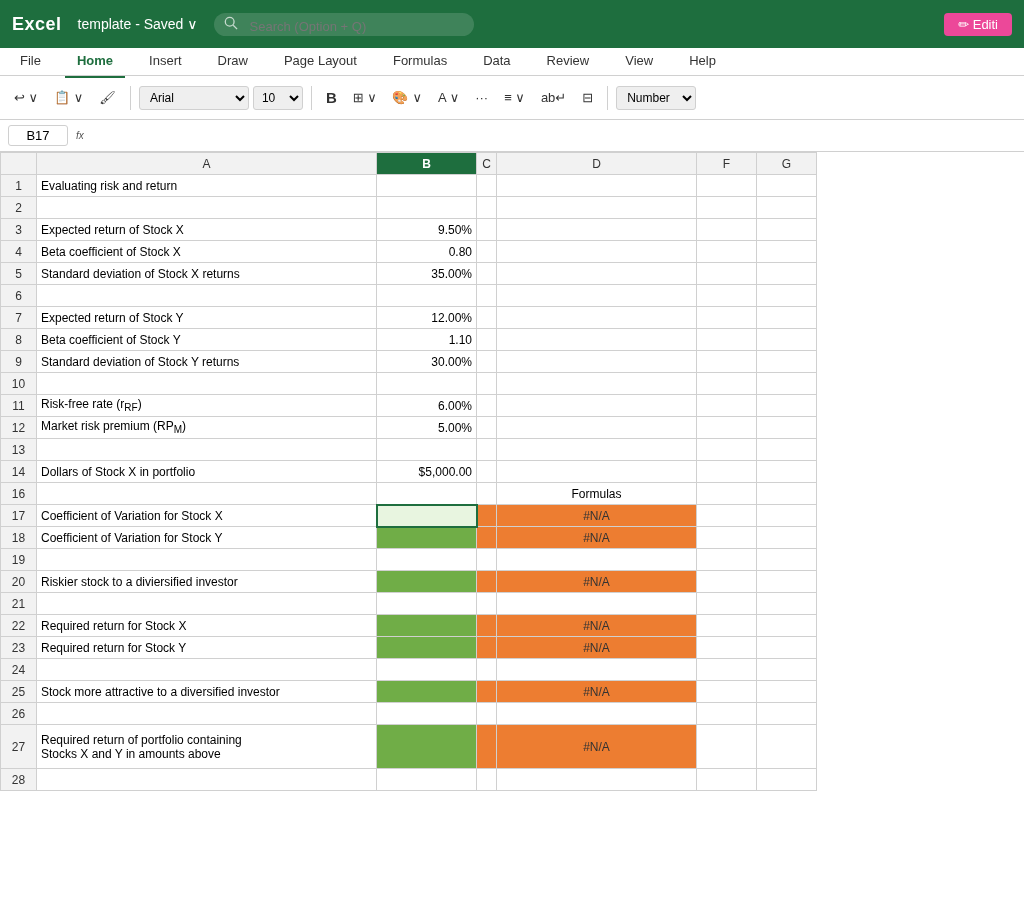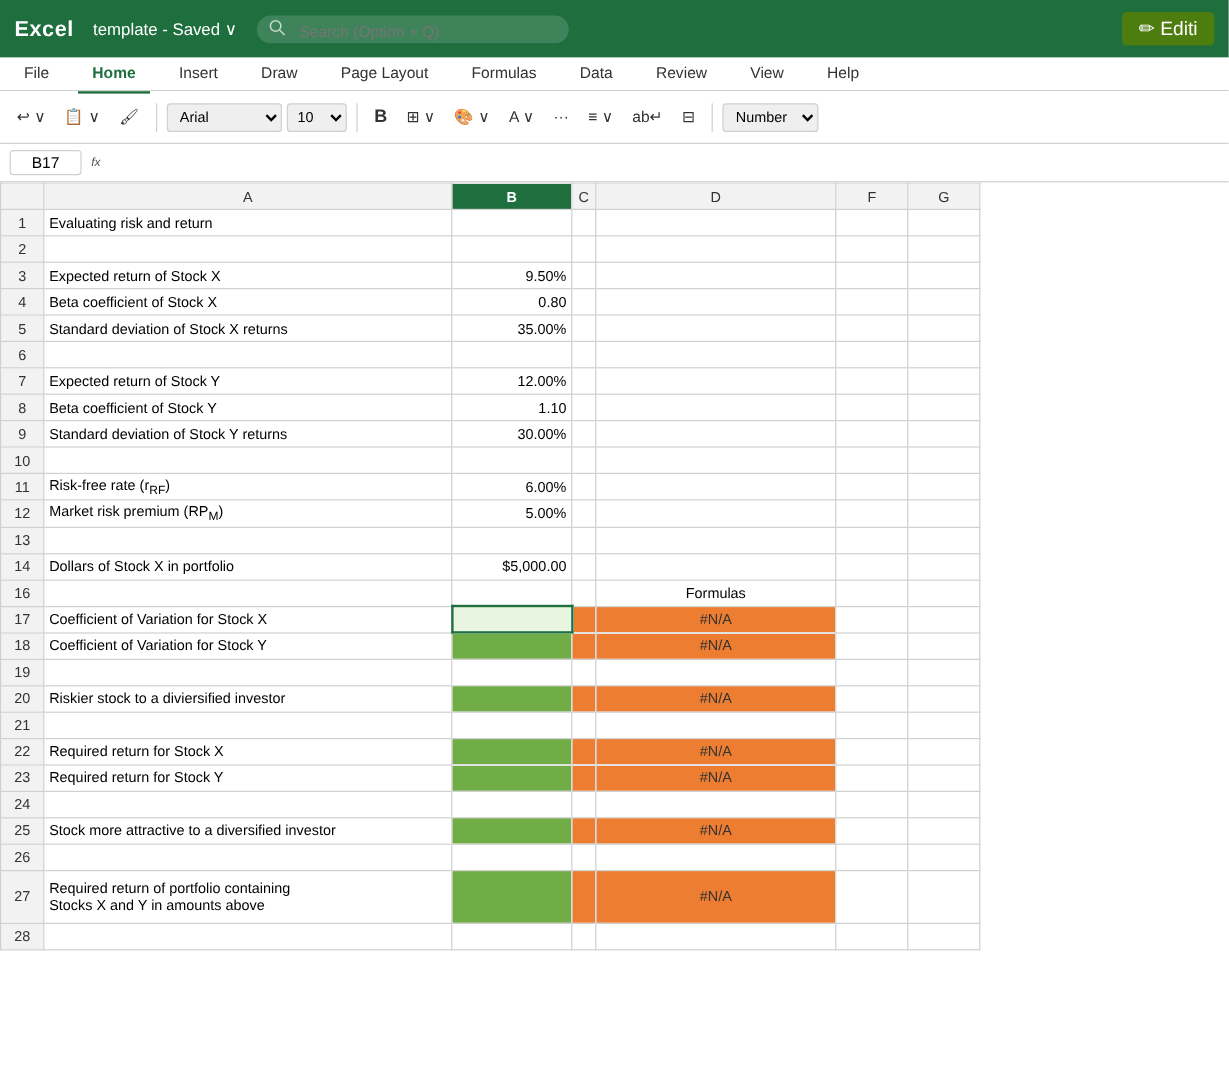--- a/index.html
+++ b/index.html
@@ -93,21 +93,21 @@
       display: flex;
       align-items: center;
       gap: 2px;
     }
     .toolbar-separator { width: 1px; height: 24px; background: #d0d0d0; margin: 0 4px; }
     .font-selector {
       border: 1px solid #d0d0d0;
       border-radius: 3px;
       padding: 3px 6px;
       font-size: 12px;
-      width: 96px;
+      width: 110px;
     }
     .font-size-selector {
       border: 1px solid #d0d0d0;
       border-radius: 3px;
       padding: 3px 4px;
       font-size: 12px;
       width: 50px;
     }
     .bold-btn { font-weight: bold; font-size: 15px; }
     #number-format {
@@ -206,26 +206,26 @@
 
     
     .corner-header {
       background: #f2f2f2;
       width: 36px;
       min-width: 36px;
     }
 
     #edit-btn {
       margin-left: auto;
-      background: #4d7c0f;
+      background: #ec4899;
       color: white;
       border: none;
       border-radius: 4px;
       padding: 4px 14px;
-      font-size: 16px;
+      font-size: 13px;
       cursor: pointer;
       display: flex;
       align-items: center;
       gap: 4px;
     }
   </style>
 </head>
 <body>
 
 <div id="title-bar">

